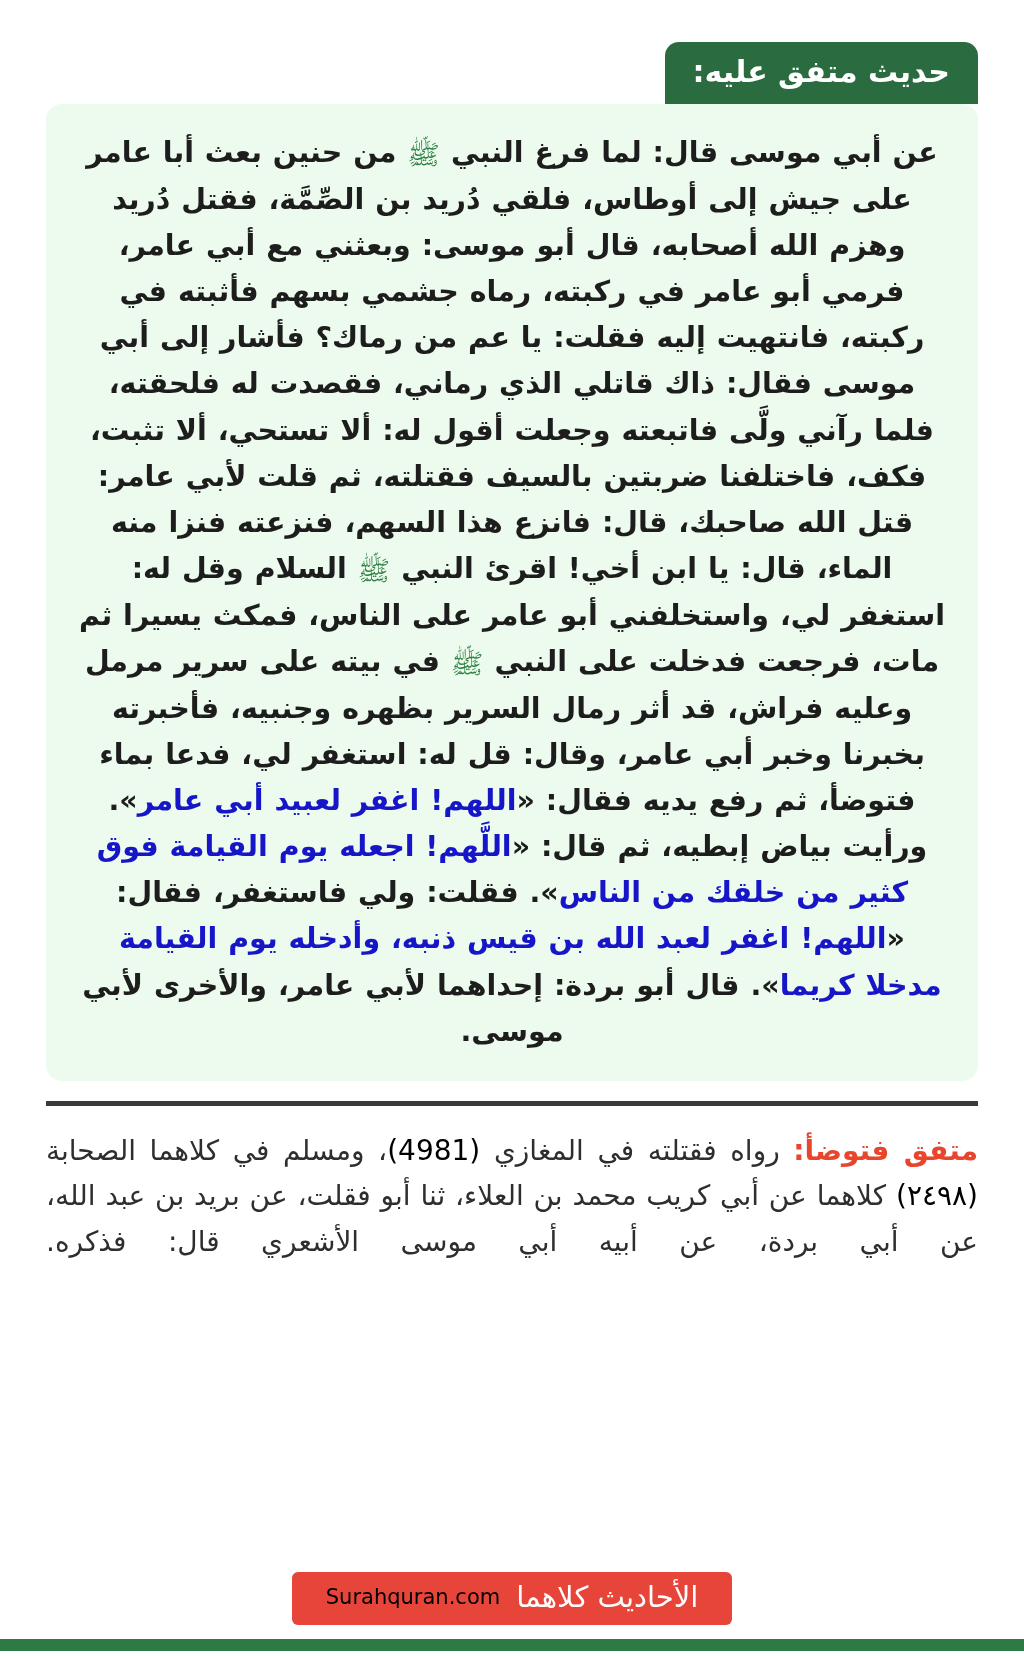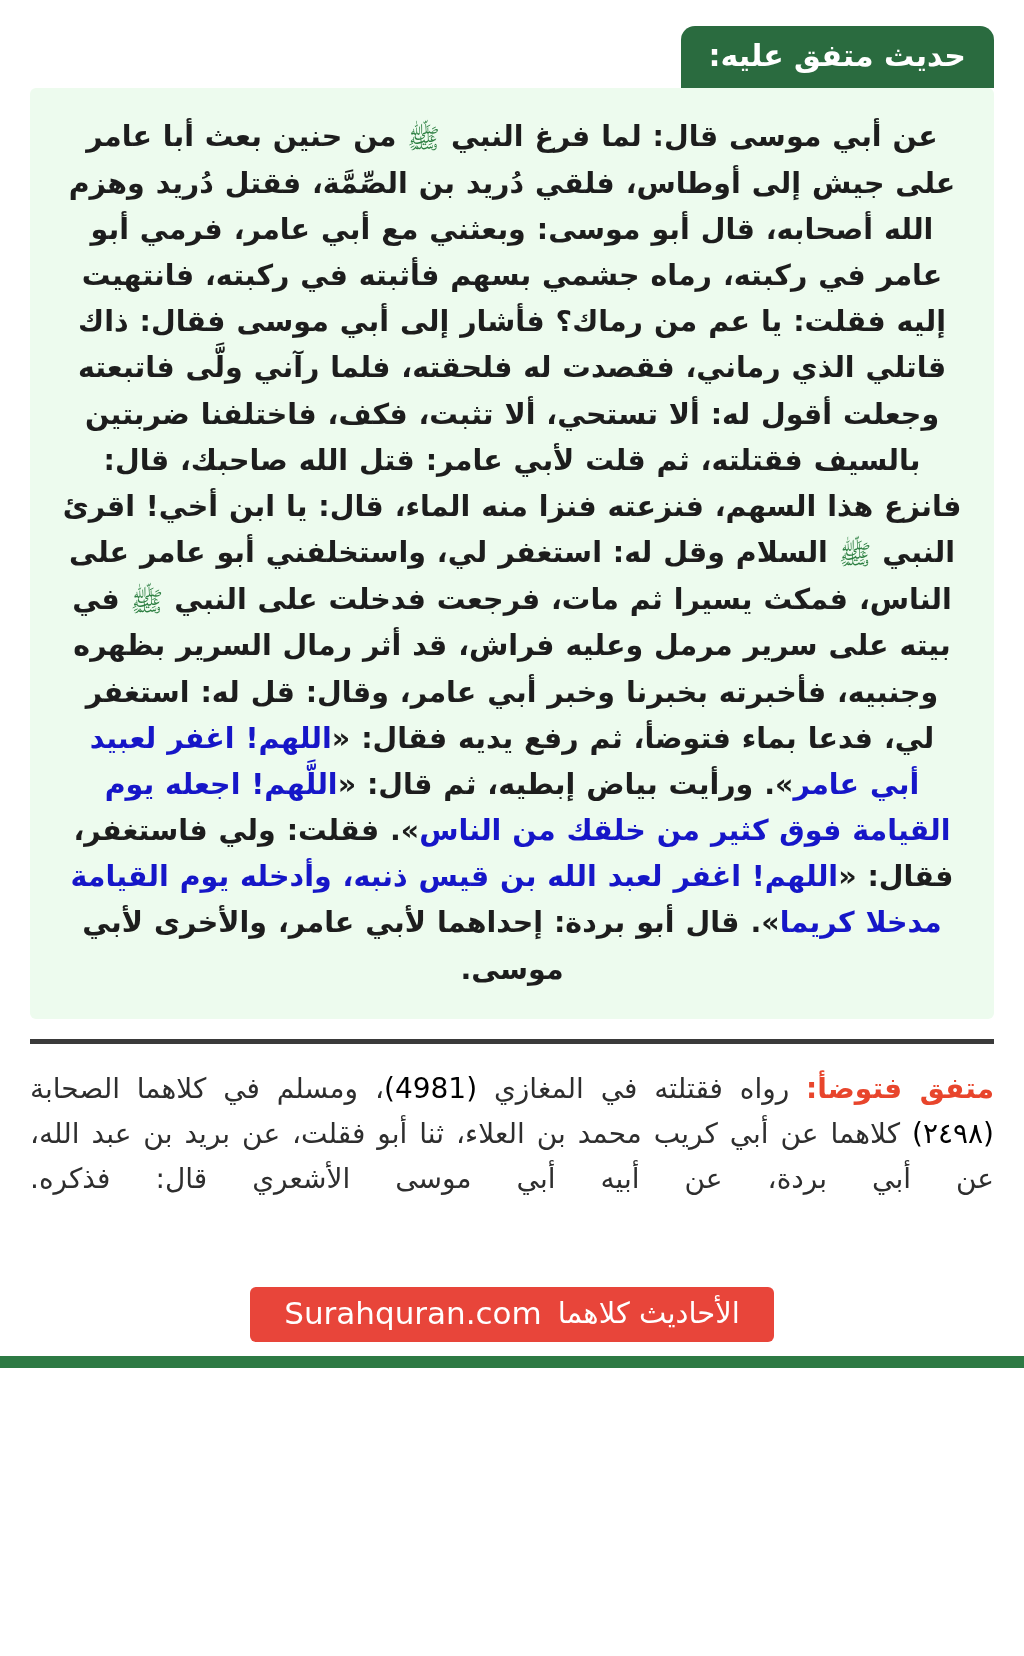--- a/index.html
+++ b/index.html
@@ -12,23 +12,23 @@
     background: #ffffff;
     font-family: "DejaVu Sans", "Liberation Sans", sans-serif;
     position: relative;
     overflow: hidden;
     box-sizing: border-box;
   }
 
   .page {
     position: relative;
     width: 1024px;
-    height: 1368px;
+    height: 1651px;
     box-sizing: border-box;
-    padding: 0;
+    padding: 16px;
     background: #ffffff;
   }
 
   
   .header-row {
     display: flex;
     justify-content: flex-start;
     align-items: flex-start;
     padding: 26px 30px 0 30px;
     box-sizing: border-box;
@@ -43,21 +43,21 @@
     border-radius: 14px 14px 0 0;
     direction: rtl;
     white-space: nowrap;
     letter-spacing: 0;
   }
 
   
   .hadith-panel {
     margin: 0 30px;
     background: #edfbee;
-    border-radius: 6px;
+    border-radius: 16px;
     padding: 26px 30px 26px 30px;
     box-sizing: border-box;
     direction: rtl;
     text-align: center;
   }
   .hadith-text {
     font-size: 28.5px;
     font-weight: 700;
     line-height: 1.62;
     color: #1d1d1d;
@@ -127,22 +127,22 @@
     direction: rtl;
   }
   .footer-ar {
     color: #ffffff;
     font-size: 29px;
     font-weight: 400;
     line-height: 1;
     white-space: nowrap;
   }
   .footer-site {
-    color: #ffffff;
-    font-size: 31px;
+    color: #000000;
+    font-size: 21px;
     font-weight: 400;
     line-height: 1;
     white-space: nowrap;
     direction: ltr;
   }
 
   
   .bottom-strip {
     position: absolute;
     left: 0;

